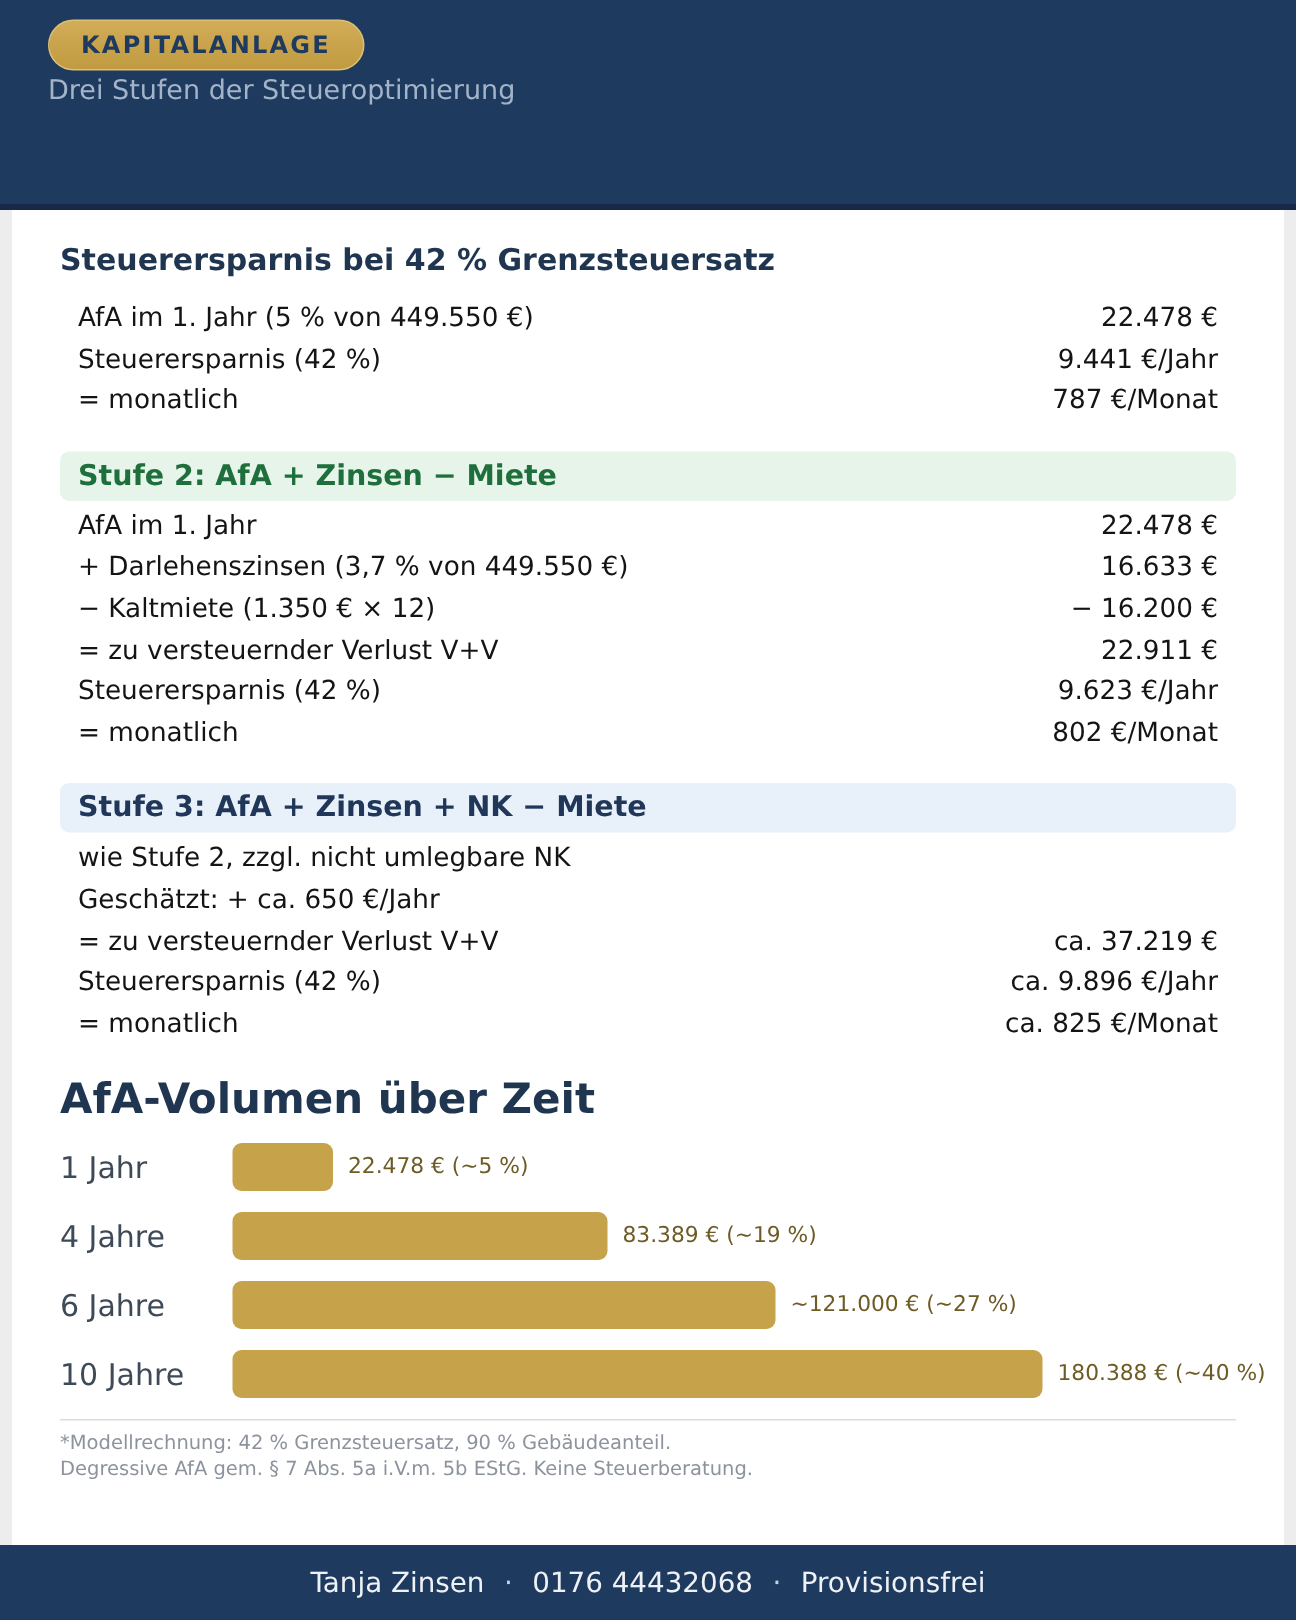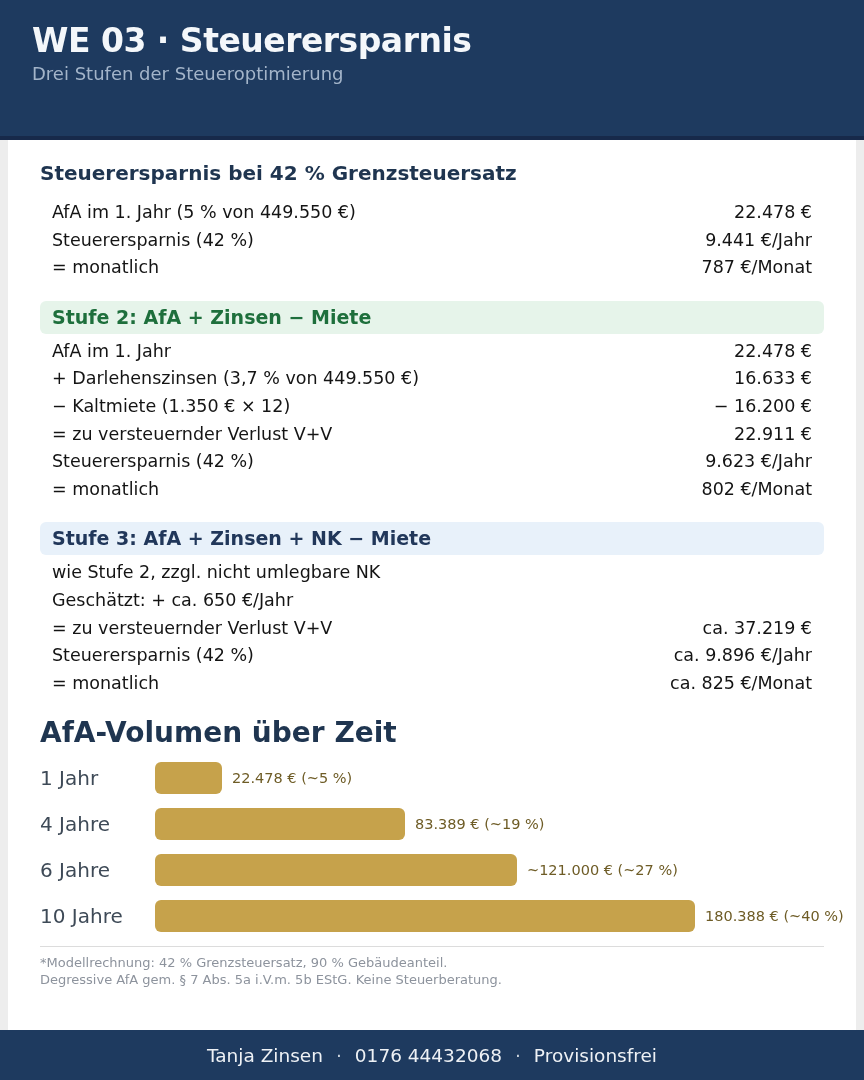--- a/index.html
+++ b/index.html
@@ -134,21 +134,21 @@
     font-size: 18.5px;
   }
   .footer .sep { margin: 0 13px; color: #c9d2dd; }
 </style>
 </head>
 <body>
 
 <div class="page">
 
   <div class="header">
-    <div class="title">WE 03 · Steuerersparnis</div>
+    <span class="badge">KAPITALANLAGE</span>
     <div class="subtitle">Drei Stufen der Steueroptimierung</div>
   </div>
 
   <div class="main">
     <div class="main-heading">Steuerersparnis bei 42 % Grenzsteuersatz</div>
 
     <div id="sections-host">
   <div class="section">
     <div class="rows">
             <div class="row">

